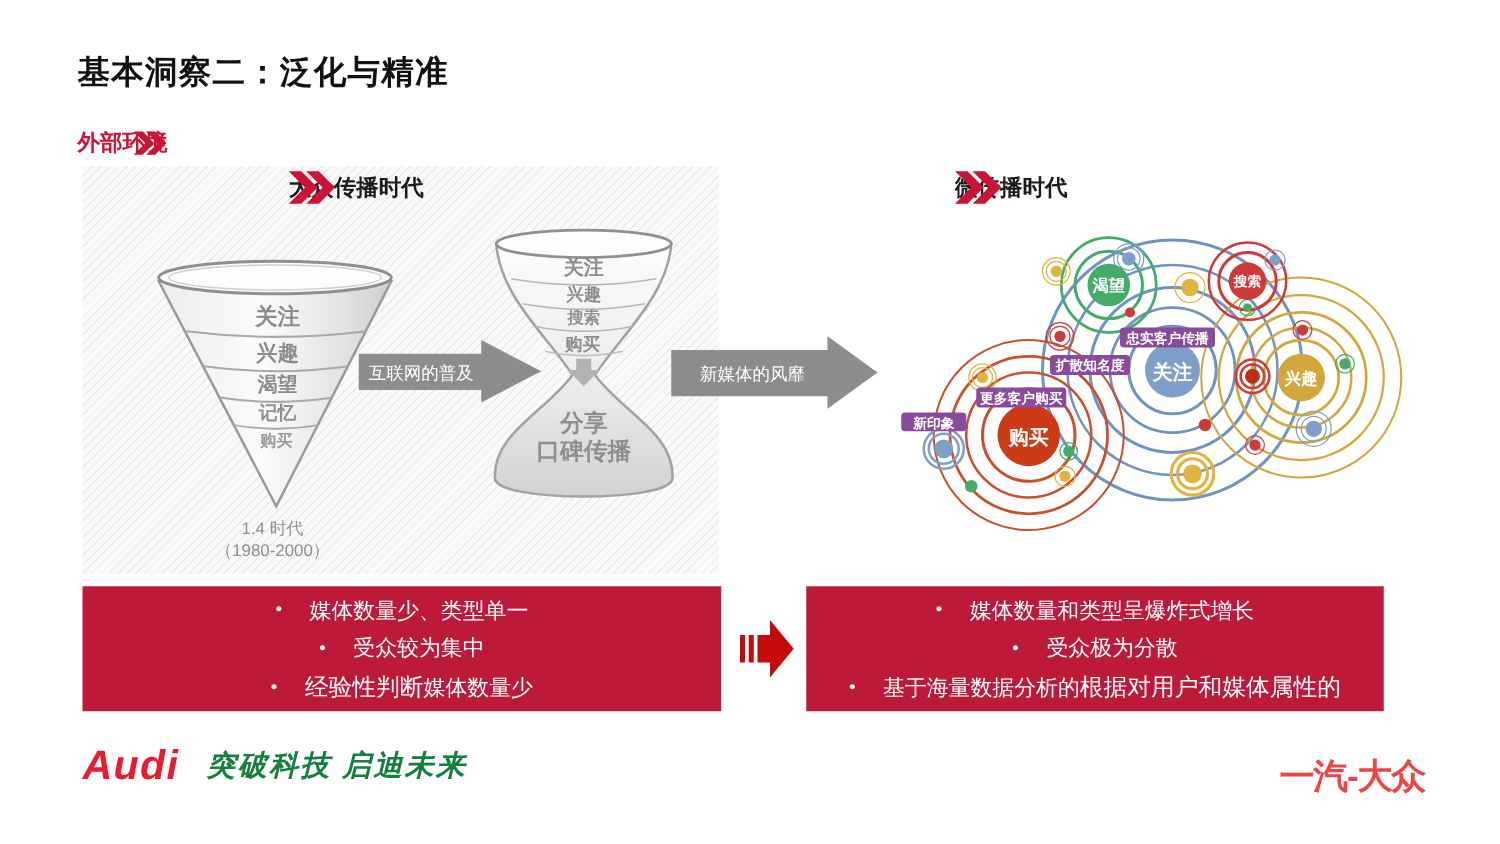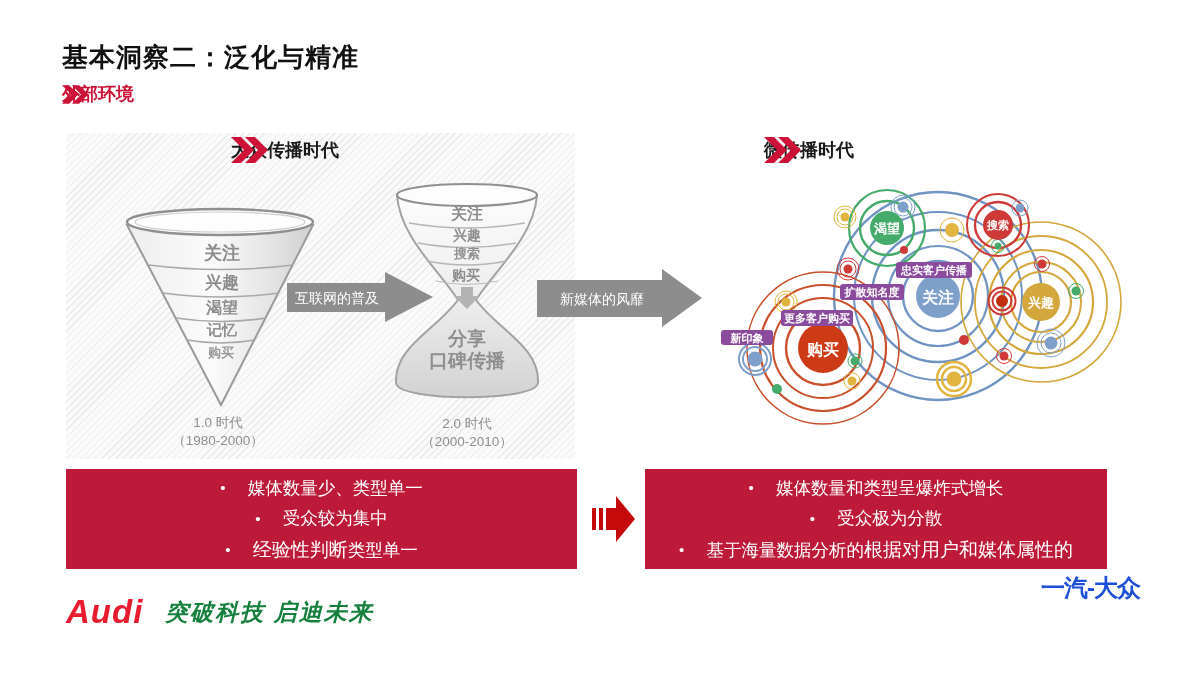--- a/index.html
+++ b/index.html
@@ -2,21 +2,21 @@
 <html><head>
 <meta charset="utf-8">
 <style>
   html,body{margin:0;padding:0;background:#fff;}
   .slide{position:relative;width:1200px;height:675px;background:#ffffff;overflow:hidden;
          font-family:"Liberation Sans","DejaVu Sans",sans-serif;}
 
   
   .main-title{position:absolute;left:62px;top:40px;font-size:26px;font-weight:bold;color:#111;
               letter-spacing:1px;}
-  .subtitle{position:absolute;left:62px;top:82px;display:flex;align-items:center;gap:8px;}
+  .subtitle{position:absolute;left:62px;top:102px;display:flex;align-items:center;gap:8px;justify-content:flex-end;}
   .subtitle .txt{font-size:18px;font-weight:bold;color:#cc1236;}
   .era-header{position:absolute;display:flex;align-items:center;gap:9px;}
   .era-header .txt{font-size:18px;font-weight:bold;color:#1a1a1a;}
   #mass-header{left:231px;top:138px;}
   #micro-header{left:764px;top:138px;}
 
   
   .hatch-panel{position:absolute;left:66px;top:133px;width:509px;height:326px;
     background:
       repeating-linear-gradient(135deg,#eaeaea 0 1px,rgba(255,255,255,0) 1px 5px),#fafafa;}
@@ -33,21 +33,21 @@
   #box-left{left:66px;top:469px;width:511px;height:100px;}
   #box-right{left:645px;top:469px;width:462px;height:100px;}
   .red-box .line{display:flex;align-items:center;white-space:nowrap;}
   .red-box .dot{margin-right:22px;font-size:15px;}
   .red-box b{font-size:19px;font-weight:normal;}
 
   
   .footer-left{position:absolute;left:66px;top:593px;display:flex;align-items:center;gap:22px;font-style:italic;}
   .audi-word{font-size:33px;font-weight:bold;color:#e81c2e;letter-spacing:1px;}
   .slogan{font-size:23px;font-weight:600;color:#15803d;letter-spacing:2px;}
-  .faw-vw{position:absolute;right:60px;top:572px;font-size:24px;font-weight:900;color:#1d4ed8;
+  .faw-vw{position:absolute;right:60px;top:602px;font-size:28px;font-weight:900;color:#ef4444;
           letter-spacing:-1px;}
 
   svg{position:absolute;overflow:visible;}
   svg text{font-family:"Liberation Sans","DejaVu Sans",sans-serif;}
 </style>
 </head>
 <body>
 
 <div class="slide">
 
@@ -275,41 +275,37 @@
       <rect x="81" y="135" width="72" height="16" rx="3" fill="#8b4b9d"></rect>
       <text x="117" y="147" text-anchor="middle" font-size="11" font-weight="bold" fill="#ffffff">更多客户购买</text>
     </g>
     <g>
       <rect x="21" y="155" width="52" height="15" rx="3" fill="#8b4b9d"></rect>
       <text x="47" y="167" text-anchor="middle" font-size="11" font-weight="bold" fill="#ffffff">新印象</text>
     </g>
   </svg>
 
   <div class="caption" id="cap-funnel">
-    <div>1.0 时代</div>
+    <div>1.4 时代</div>
     <div>（1980-2000）</div>
   </div>
-  <div class="caption" id="cap-hourglass">
-    <div>2.0 时代</div>
-    <div>（2000-2010）</div>
-  </div>
 
   <div class="red-box" id="box-left">
     <div class="line">
       <span class="dot">•</span>
       <span>媒体数量少、类型单一</span>
     </div>
     <div class="line">
       <span class="dot">•</span>
       <span>受众较为集中</span>
     </div>
     <div class="line">
       <span class="dot">•</span>
       <b>经验性判断</b>
-      <span> 类型单一</span>
+      <span> 媒体数量少</span>
     </div>
   </div>
   <div class="red-box" id="box-right">
     <div class="line">
       <span class="dot">•</span>
       <span>媒体数量和类型呈爆炸式增长</span>
     </div>
     <div class="line">
       <span class="dot">•</span>
       <span>受众极为分散</span>

